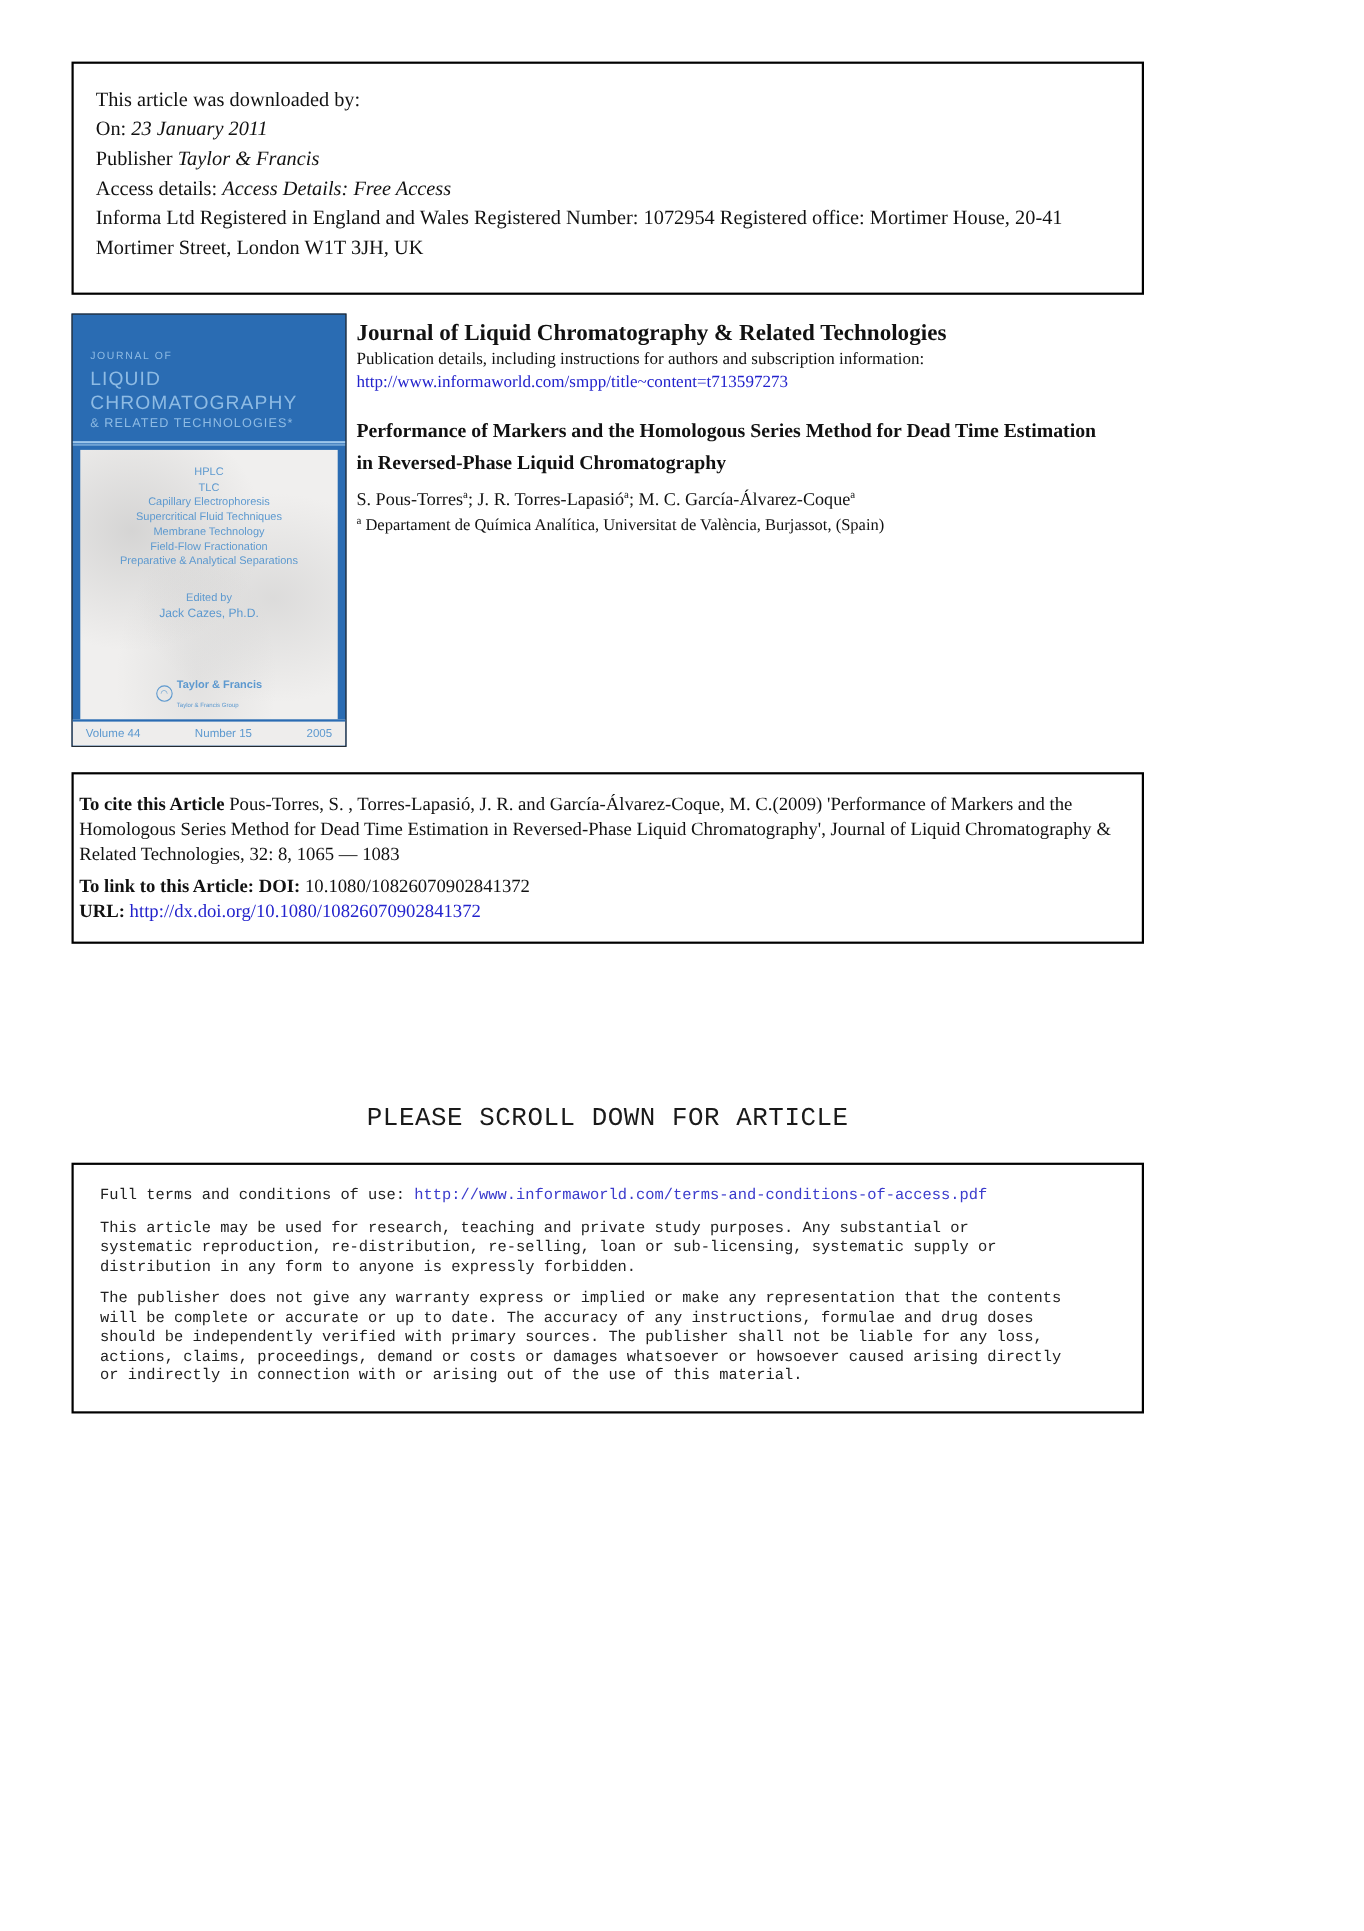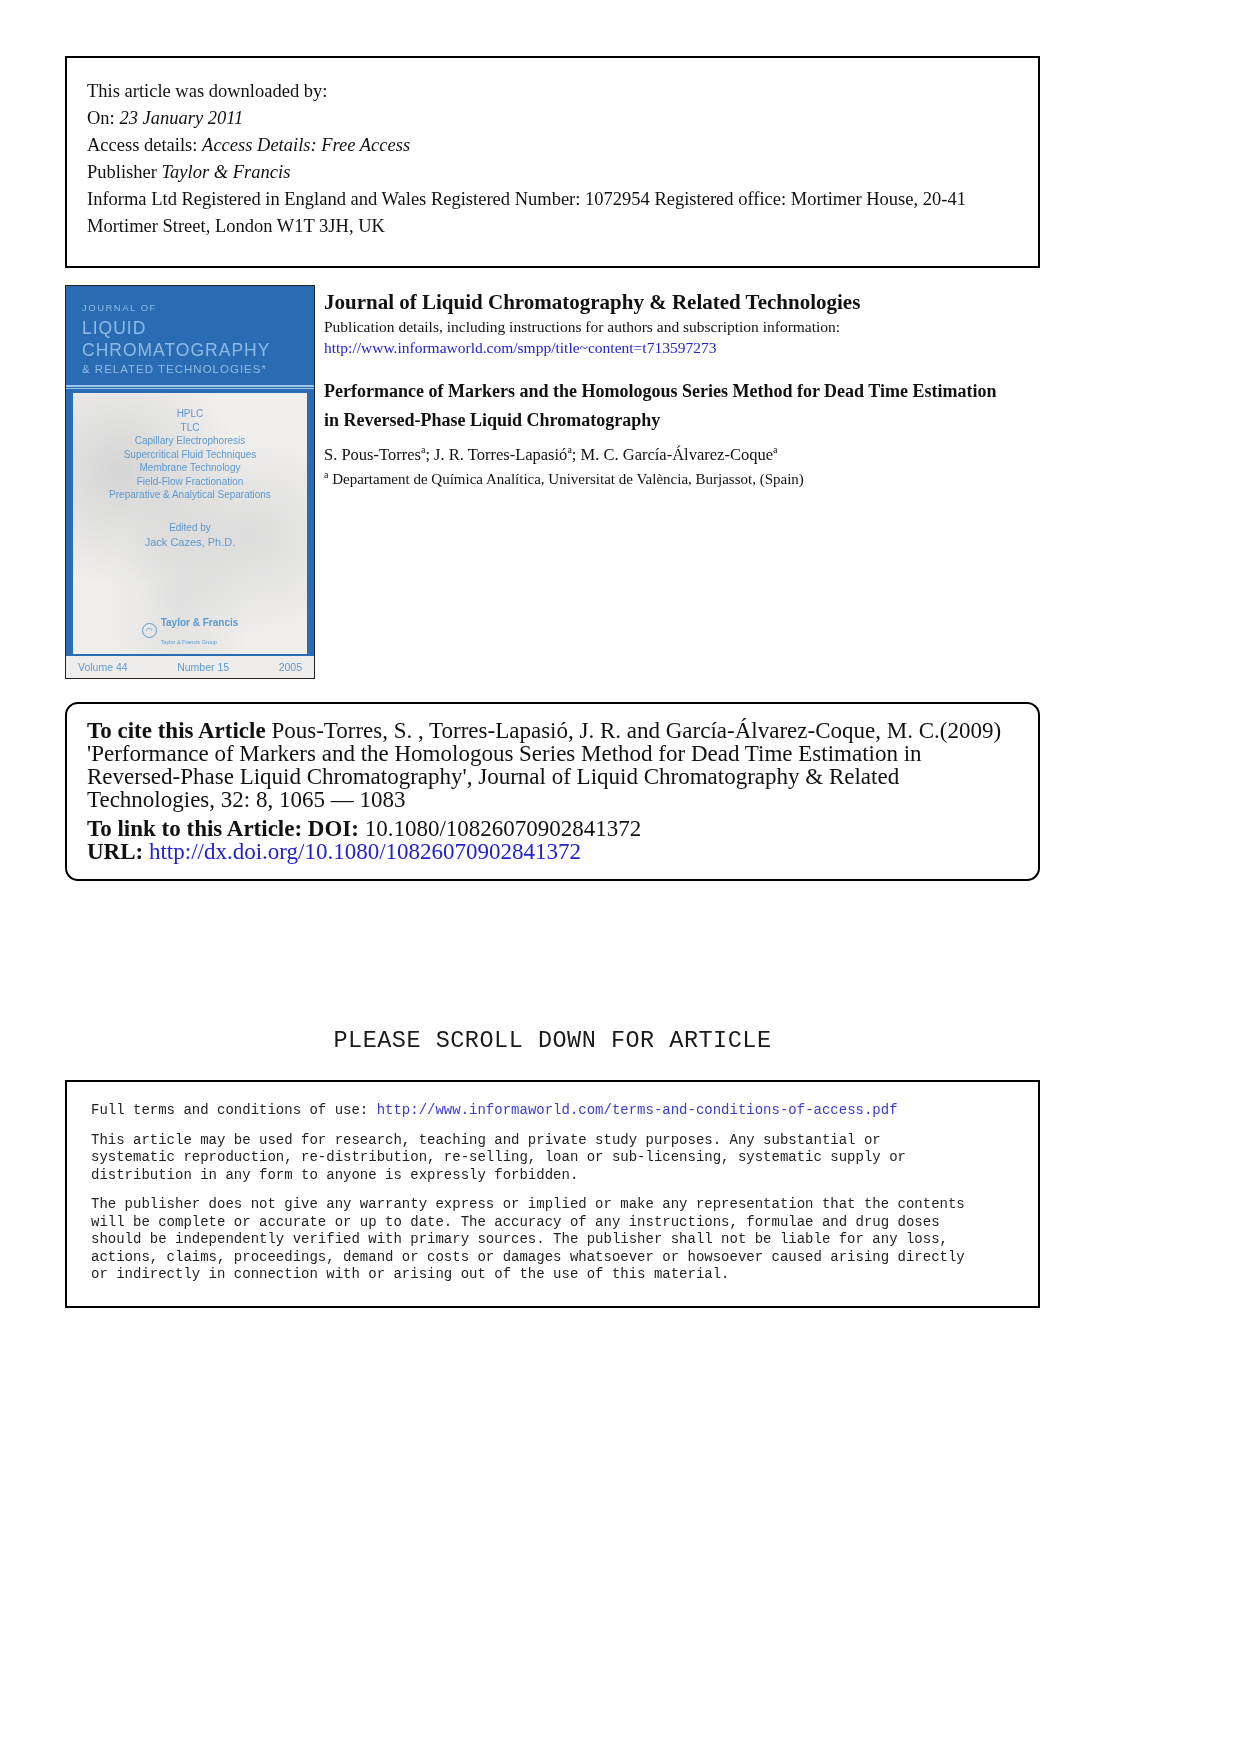--- a/index.html
+++ b/index.html
@@ -29,21 +29,21 @@
   .cover {
     width: 250px; height: 394px;
     background: #2a6cb3;
     border: 1px solid #222;
     flex: 0 0 auto;
     display: flex; flex-direction: column;
     overflow: hidden;
     font-family: "Liberation Sans", sans-serif;
   }
   .cover-masthead { padding: 16px 0 8px 16px; color: #8ebbe4; }
-  .cover-masthead .m-top { font-size: 9.5px; letter-spacing: 1.5px; margin-bottom: 4px; }
+  .cover-masthead .m-top { font-size: 9.5px; letter-spacing: 1.5px; margin-bottom: 4px; margin-top: 16px; }
   .cover-masthead .m-main { font-size: 17.5px; letter-spacing: 1px; line-height: 22px; }
   .cover-masthead .m-sub { font-size: 11.5px; letter-spacing: 1px; margin-top: 2px; }
   .cover-divider { height: 2px; background: #9cc6ea; margin: 2px 0 1px 0; }
   .cover-divider2 { height: 1px; background: #9cc6ea; margin-bottom: 0; }
   .cover-body {
     margin: 4px 7px 0 7px;
     flex: 1;
     background:
       radial-gradient(ellipse at 20% 30%, rgba(180,180,180,0.45), transparent 45%),
       radial-gradient(ellipse at 75% 55%, rgba(190,190,190,0.4), transparent 50%),
@@ -82,24 +82,23 @@
   a.link { color: #2222cc; text-decoration: none; }
   .journal-url { font-size: 15.5px; display: inline-block; margin-top: 3px; }
   .article-title { font-size: 18px; font-weight: bold; line-height: 29px; margin-top: 20px; width: 680px; }
   .authors { font-size: 16.5px; margin-top: 9px; }
   .authors sup, .affiliation sup { font-size: 10px; }
   .affiliation { font-size: 15px; margin-top: 4px; }
 
   
   .cite-box {
     margin-top: 23px;
-    padding: 15px 20px 16px 20px;
-    font-size: 23px;
+    padding: 15px 20px 16px 5px;
+    font-size: 17px;
     line-height: 23px;
-    border-radius: 13px;
   }
   .cite-box b { font-weight: bold; }
   .cite-line2 { margin-top: 6px; }
 
   
   .scroll-notice {
     margin-top: 146px;
     text-align: center;
     font-family: Liberation Mono, monospace;
     font-size: 23.5px;
@@ -120,22 +119,22 @@
   .terms-box a.link { color: #3b3bcc; }
 </style>
 </head>
 <body>
 
 <div class="content">
 
   <div class="box download-box">
     <div><span>This article was downloaded by:</span></div>
     <div><span>On: </span><i>23 January 2011</i></div>
+    <div><span>Publisher </span><i>Taylor &amp; Francis</i></div>
     <div><span>Access details: </span><i>Access Details: Free Access</i></div>
-    <div><span>Publisher </span><i>Taylor &amp; Francis</i></div>
     <div>Informa Ltd Registered in England and Wales Registered Number: 1072954 Registered office: Mortimer House, 20-41 Mortimer Street, London W1T 3JH, UK</div>
   </div>
 
   <div class="journal-row">
 
     <div class="cover">
       <div class="cover-masthead">
         <div class="m-top">JOURNAL OF</div>
         <div class="m-main">LIQUID</div>
         <div class="m-main">CHROMATOGRAPHY</div>

